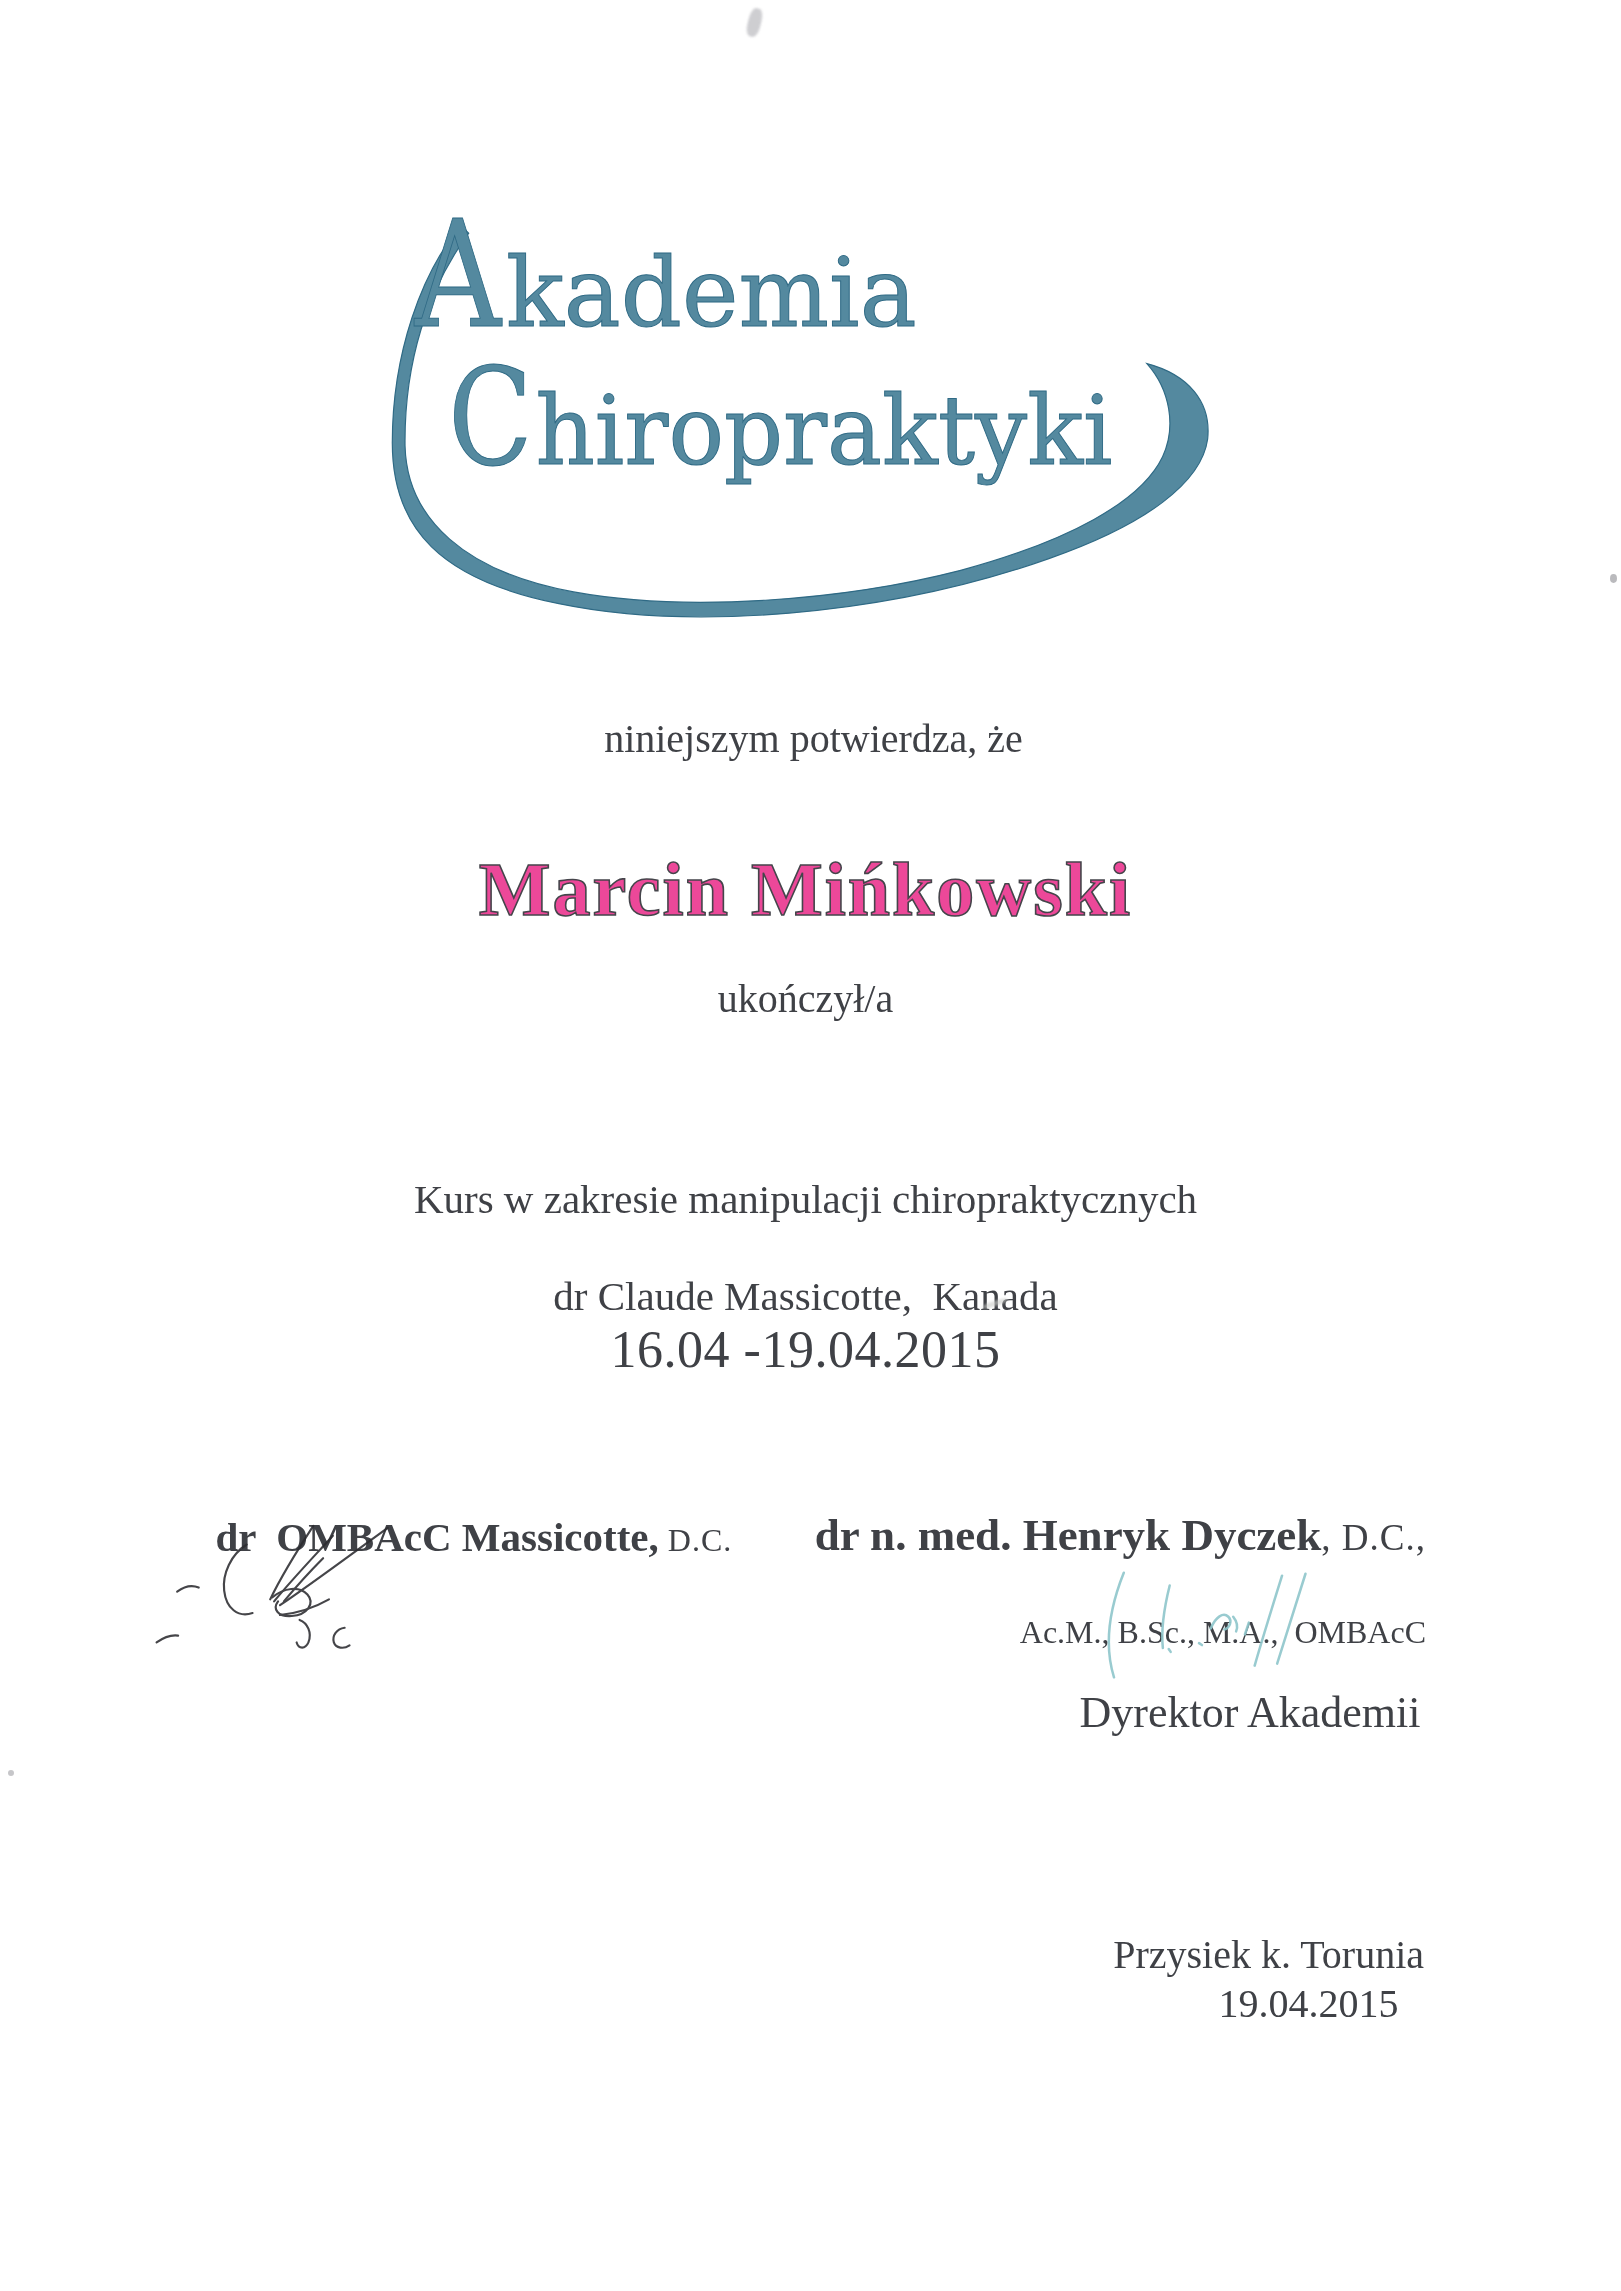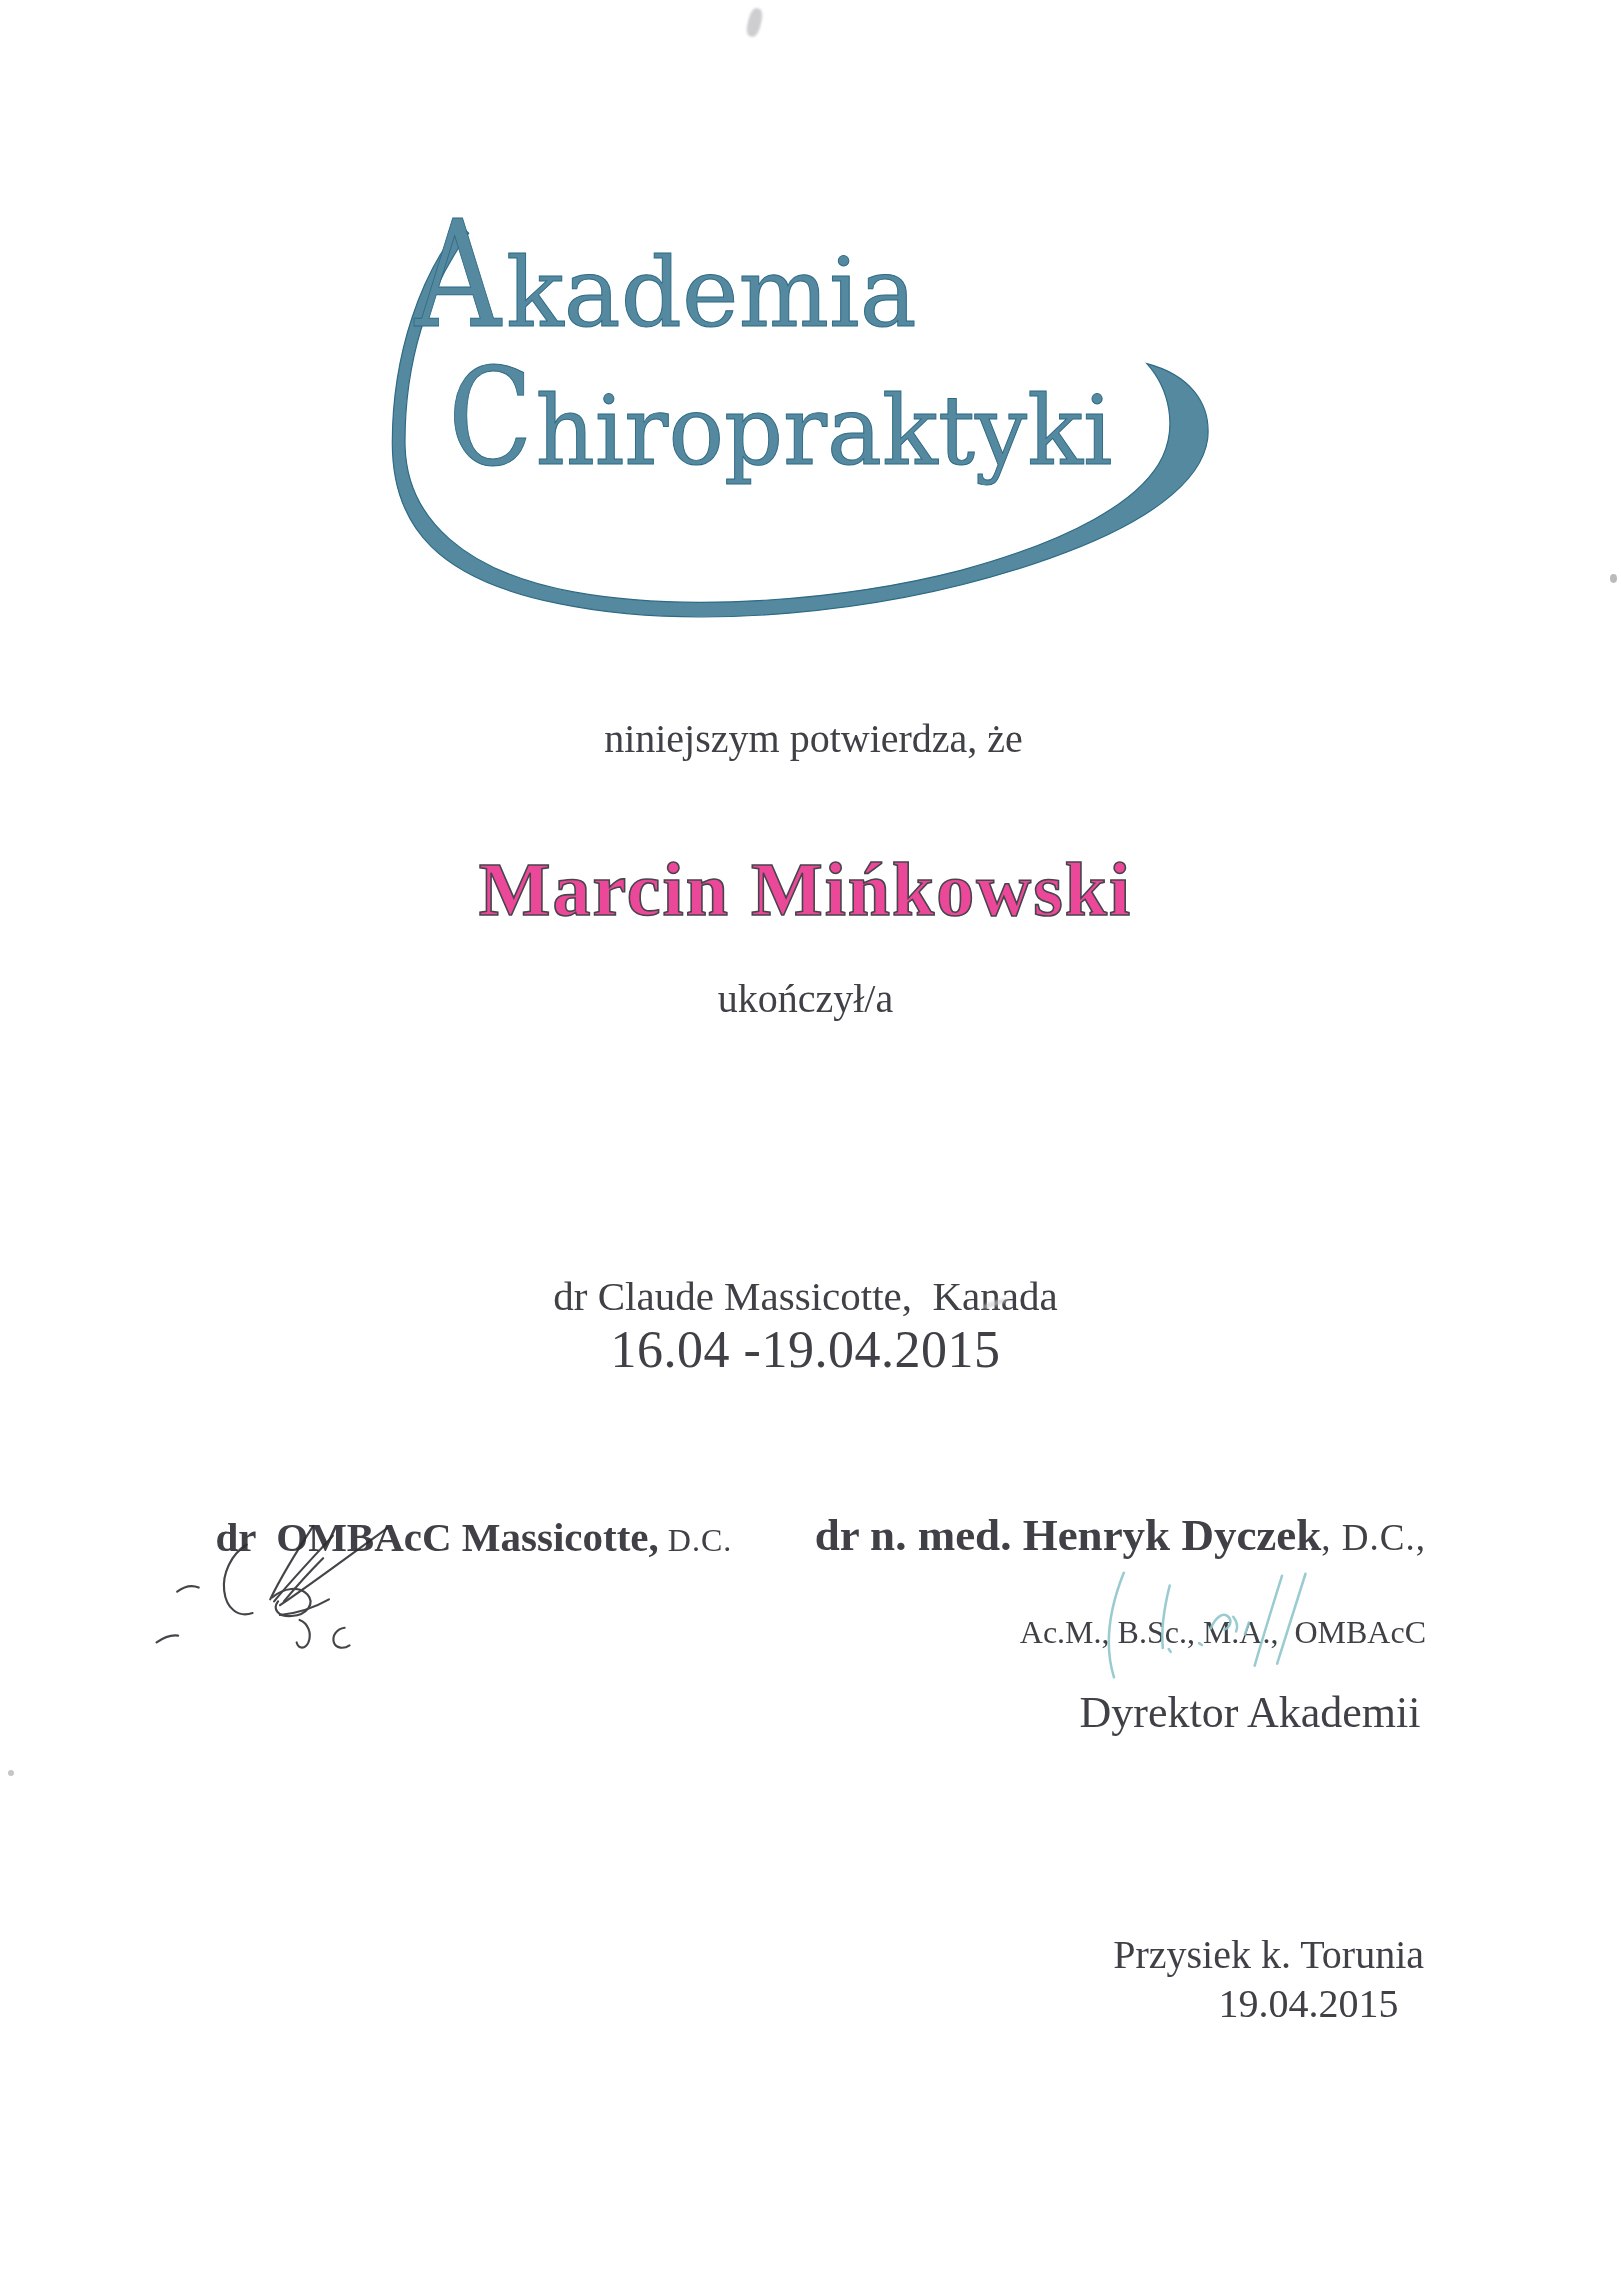--- a/index.html
+++ b/index.html
@@ -65,20 +65,21 @@
   <text class="logo-text" x="546" y="473" font-size="97" textLength="589" lengthAdjust="spacingAndGlyphs" fill="#54899f" stroke="#2f6a85" stroke-width="1">hiropraktyki</text>
 </svg>
 
 <div id="intro" class="abs ctr line">niniejszym potwierdza, że</div>
 
 <div id="recipient" class="abs ctr line">Marcin Mińkowski</div>
 
 <div id="completed" class="abs ctr line">ukończył/a</div>
 
 <div id="course" class="abs ctr">
+  <div>Kurs w zakresie manipulacji chiropraktycznych</div>
 </div>
 
 <div id="instructor" class="abs ctr line">dr Claude Massicotte,  Kanada</div>
 
 <div id="course-dates" class="abs ctr line">16.04 -19.04.2015</div>
 
 <div id="sig-left" class="abs line">
   <span>dr  OMBAcC Massicotte,</span><span class="cred"> D.C.</span>
 </div>
 

